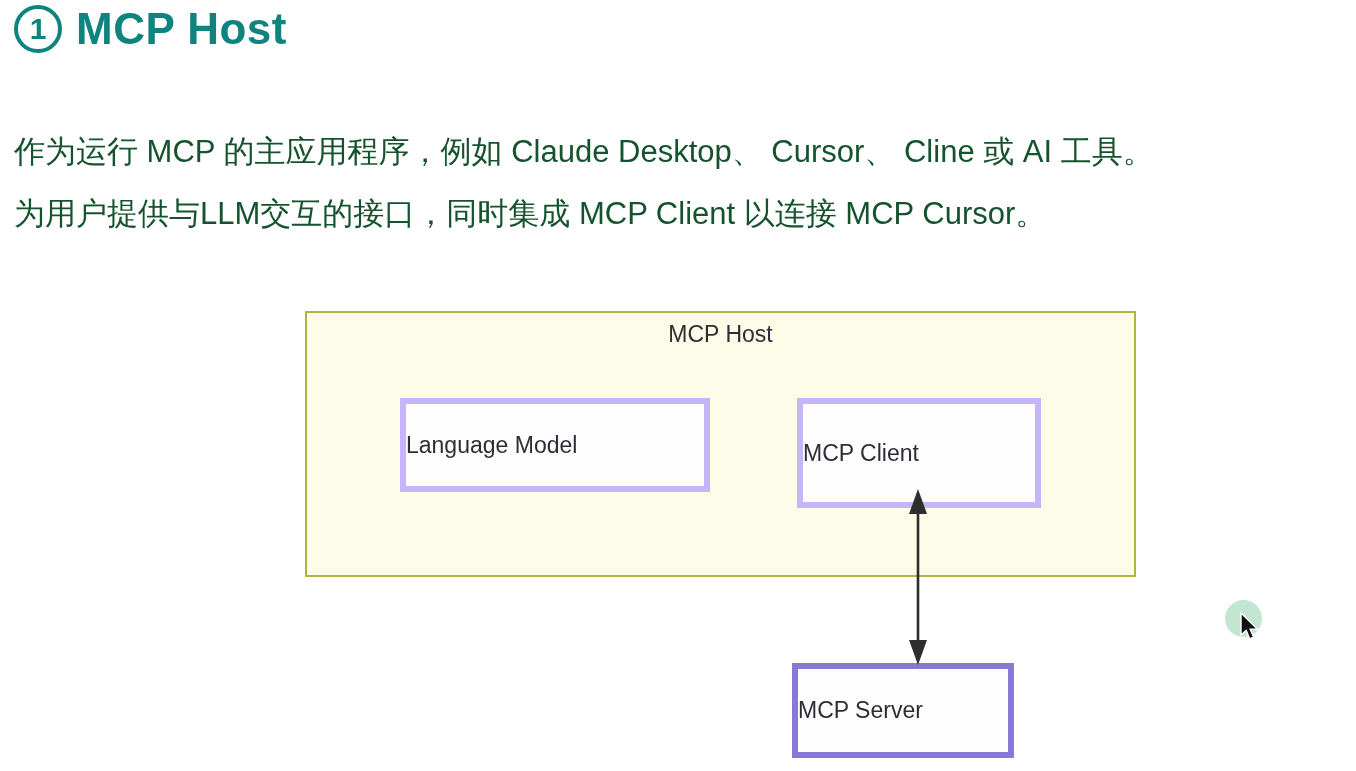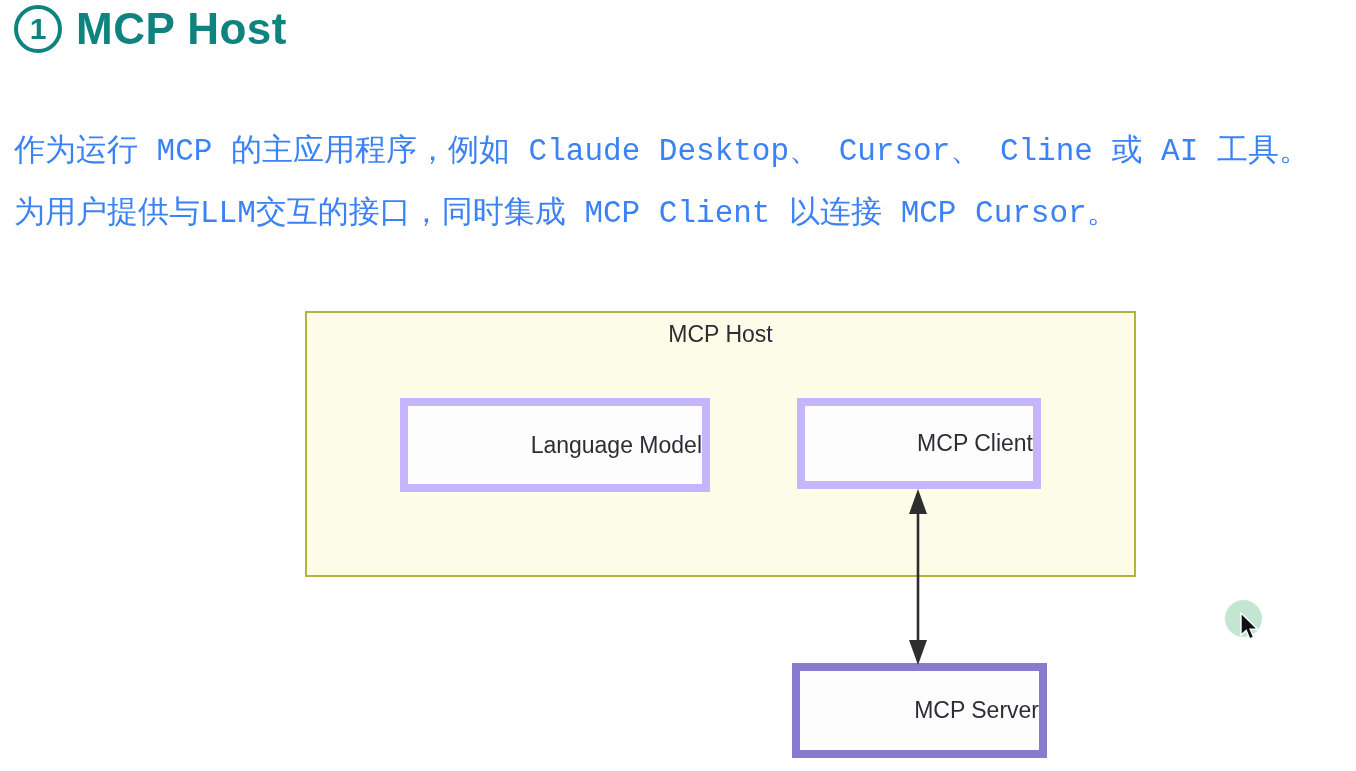--- a/index.html
+++ b/index.html
@@ -41,25 +41,24 @@
     font-size: 44px;
     font-weight: 700;
     letter-spacing: 0.5px;
   }
 
   
   .paragraph {
     position: absolute;
     left: 14px;
     top: 121px;
-    color: #3b82f6;
+    color: #14532d;
     font-size: 31px;
     line-height: 62px;
     white-space: nowrap;
-    font-family: Liberation Mono, monospace;
   }
 
   
   .diagram-box {
     position: absolute;
     box-sizing: border-box;
     color: #2d2d35;
   }
   .host-box {
     left: 305px;
@@ -69,30 +68,29 @@
     background: #fcfce8;
     border: 2px solid #b2b43f;
   }
   .host-box .host-label {
     margin-top: 8px;
     text-align: center;
     font-size: 23px;
   }
   .node-box {
     background: #fdfdfd;
-    border: 8px solid #c4b5fd;
+    border: 6px solid #c4b5fd;
     display: flex;
     align-items: center;
-    justify-content: flex-end;
+    justify-content: flex-start;
     font-size: 23px;
-    padding-left: 47px;
   }
   .lm-box     { left: 400px; top: 398px; width: 310px; height: 94px; }
-  .client-box { left: 797px; top: 398px; width: 244px; height: 91px; }
-  .server-box { left: 792px; top: 663px; width: 255px; height: 95px; border-color: #8a79d1; }
+  .client-box { left: 797px; top: 398px; width: 244px; height: 110px; }
+  .server-box { left: 792px; top: 663px; width: 222px; height: 95px; border-color: #8a79d1; }
 
   .conn-arrow {
     position: absolute;
     left: 905px;
     top: 489px;
     z-index: 3;
   }
 
   
   .cursor-highlight {

